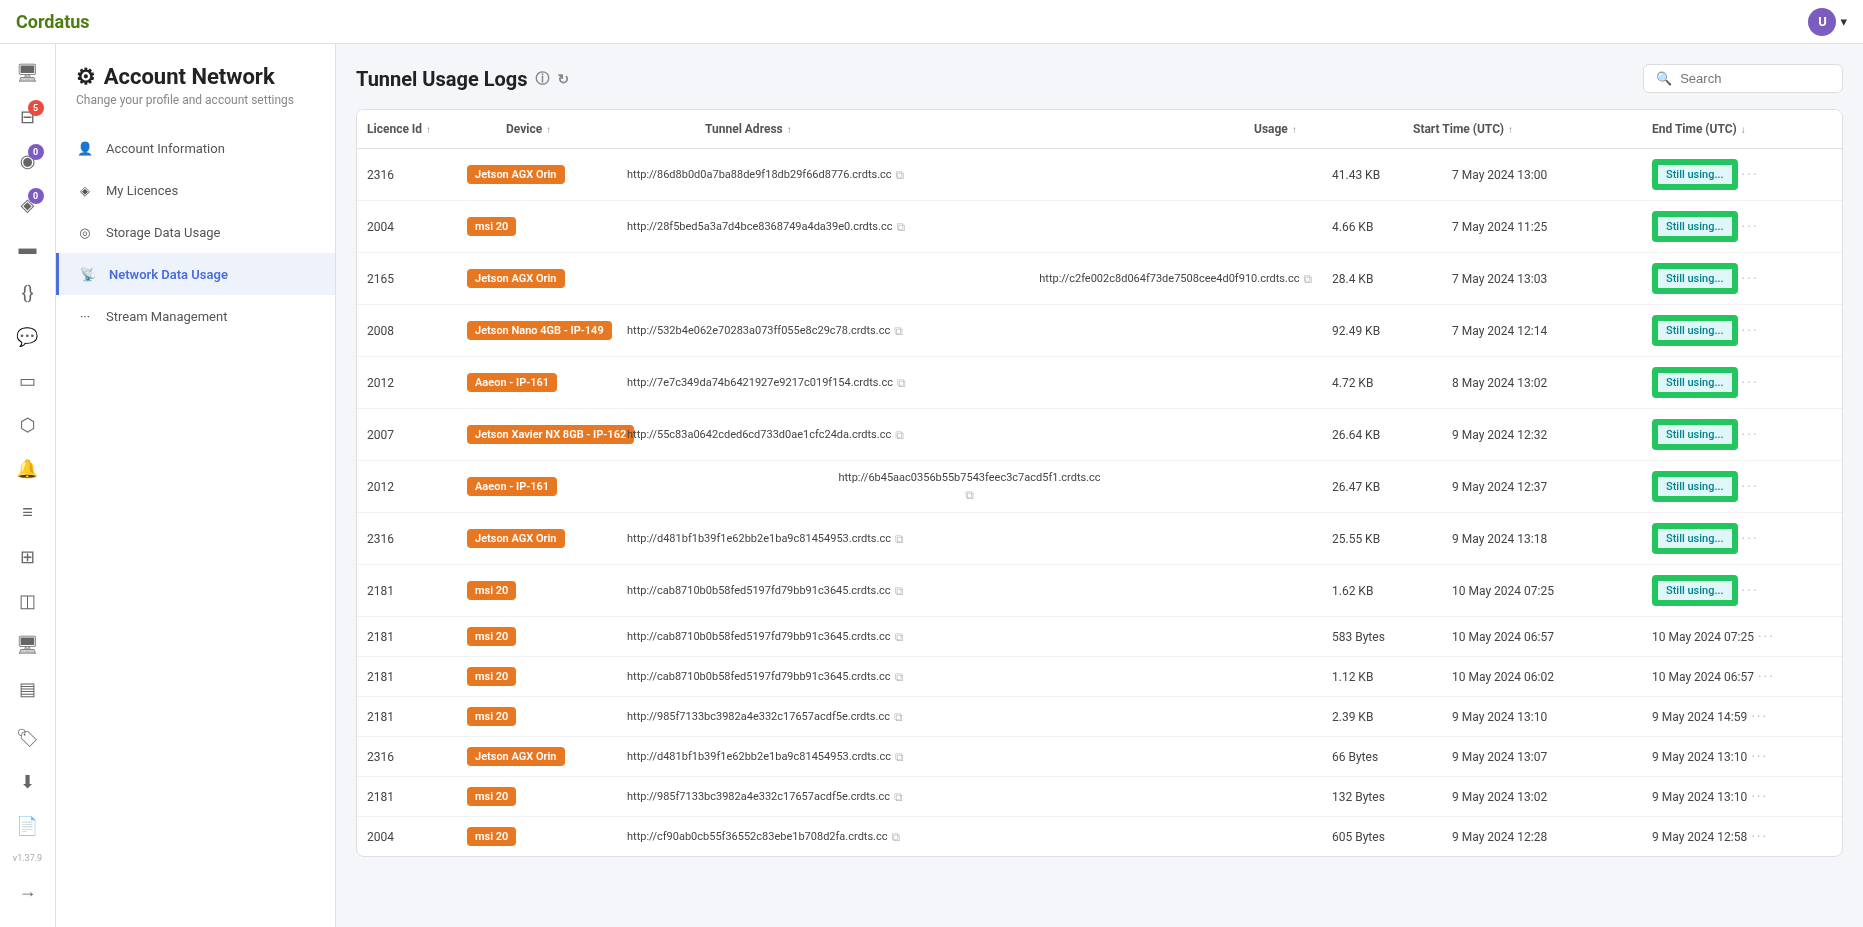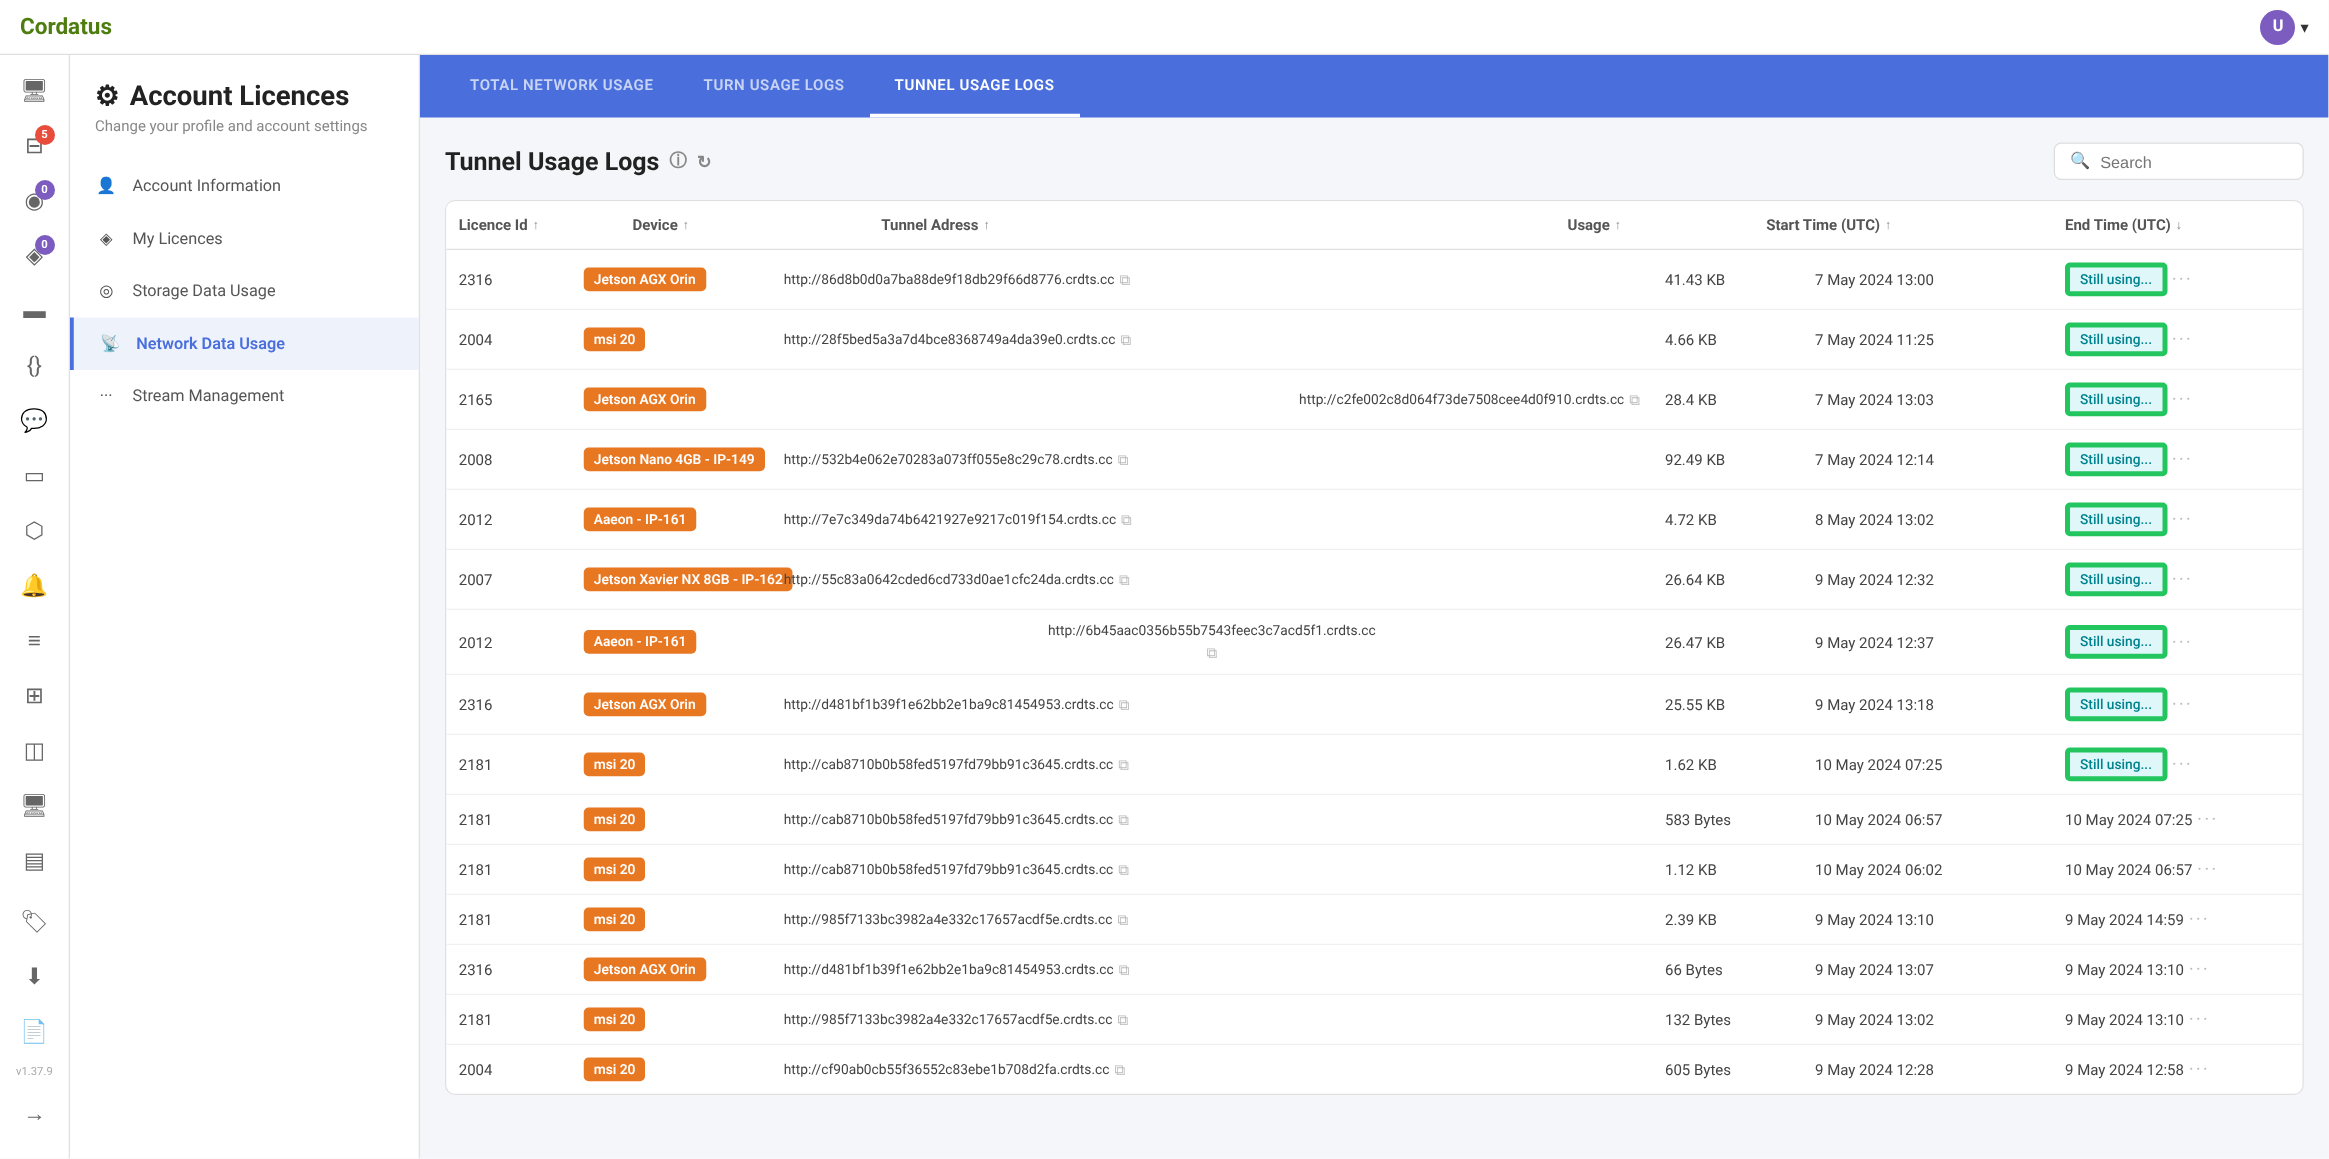--- a/index.html
+++ b/index.html
@@ -55,21 +55,21 @@
     .table-header { display: grid; grid-template-columns: 100px 160px 1fr 120px 200px 200px; background: #fff; border-bottom: 1px solid #e0e0e0; gap: 39px; }
     .th { padding: 12px 10px; font-size: 12px; font-weight: 700; color: #555; display: flex; align-items: center; gap: 4px; }
     .sort-icon { font-size: 10px; color: #888; }
     .table-row { display: grid; grid-template-columns: 100px 160px 1fr 120px 200px 200px; border-bottom: 1px solid #f0f0f0; align-items: center; }
     .table-row:last-child { border-bottom: none; }
     .td { padding: 10px 10px; font-size: 12px; color: #444; display: flex; align-items: center; gap: 4px; }
     .device-badge { display: inline-flex; align-items: center; justify-content: center; background: #e87722; color: #fff; border-radius: 4px; padding: 3px 8px; font-size: 11px; font-weight: 600; white-space: nowrap; }
     .device-badge.jetson { background: #e87722; }
     .device-badge.msi { background: #e87722; }
     .device-badge.aaeon { background: #e87722; }
-    .status-badge { display: inline-flex; align-items: center; justify-content: center; background: #e0f7fa; color: #00838f; border-radius: 4px; padding: 3px 8px; font-size: 11px; font-weight: 500; border: 4px solid #22c55e; }
+    .status-badge { display: inline-flex; align-items: center; justify-content: center; background: #e0f7fa; color: #00838f; border-radius: 4px; padding: 3px 8px; font-size: 11px; font-weight: 500; border: 6px solid #22c55e; }
     .copy-icon { color: #bbb; cursor: pointer; font-size: 12px; flex-shrink: 0; }
     .more-btn { color: #bbb; cursor: pointer; font-size: 14px; letter-spacing: 2px; flex-shrink: 0; }
     .tunnel-url { color: #444; font-size: 11px; white-space: nowrap; overflow: hidden; text-overflow: ellipsis; max-width: 300px; }
   </style>
 </head>
 <body>
 
 <div class="topbar">
   <span class="topbar-logo">Cordatus</span>
   <div class="topbar-user">
@@ -114,21 +114,21 @@
       <div class="sidebar-icon">→</div>
     </div>
   </div>
 
   <div class="content-area">
 
     <div class="left-nav">
       <div class="page-header">
         <div class="page-title">
           <span>⚙</span>
-          <span>Account Licences</span>
+          <span>Account Network</span>
         </div>
         <div class="page-subtitle">Change your profile and account settings</div>
       </div>
 
       <div class="nav-item">
         <span class="nav-icon">👤</span>
         <span>Account Information</span>
       </div>
       <div class="nav-item">
         <span class="nav-icon">◈</span>
@@ -143,25 +143,20 @@
         <span>Network Data Usage</span>
       </div>
       <div class="nav-item">
         <span class="nav-icon">···</span>
         <span>Stream Management</span>
       </div>
     </div>
 
     <div class="main-content">
 
-      <div class="tabs-bar">
-        <div class="tab">TOTAL NETWORK USAGE</div>
-        <div class="tab">TURN USAGE LOGS</div>
-        <div class="tab active">TUNNEL USAGE LOGS</div>
-      </div>
 
       <div class="content-panel">
         <div class="panel-header">
           <div class="panel-title">
             <span>Tunnel Usage Logs</span>
             <span class="panel-title-icon">ⓘ</span>
             <span class="panel-title-icon">↻</span>
           </div>
           <div class="search-box">
             <span style="color:#aaa;font-size:13px;">🔍</span>

